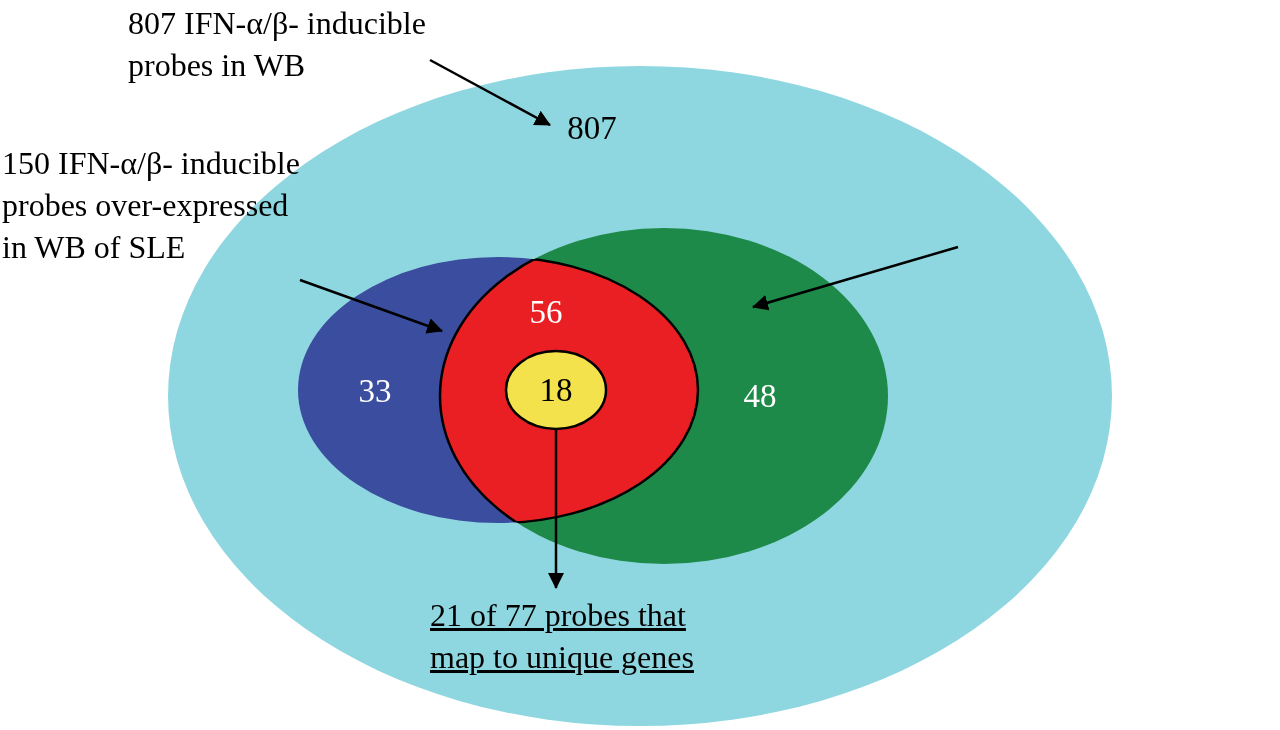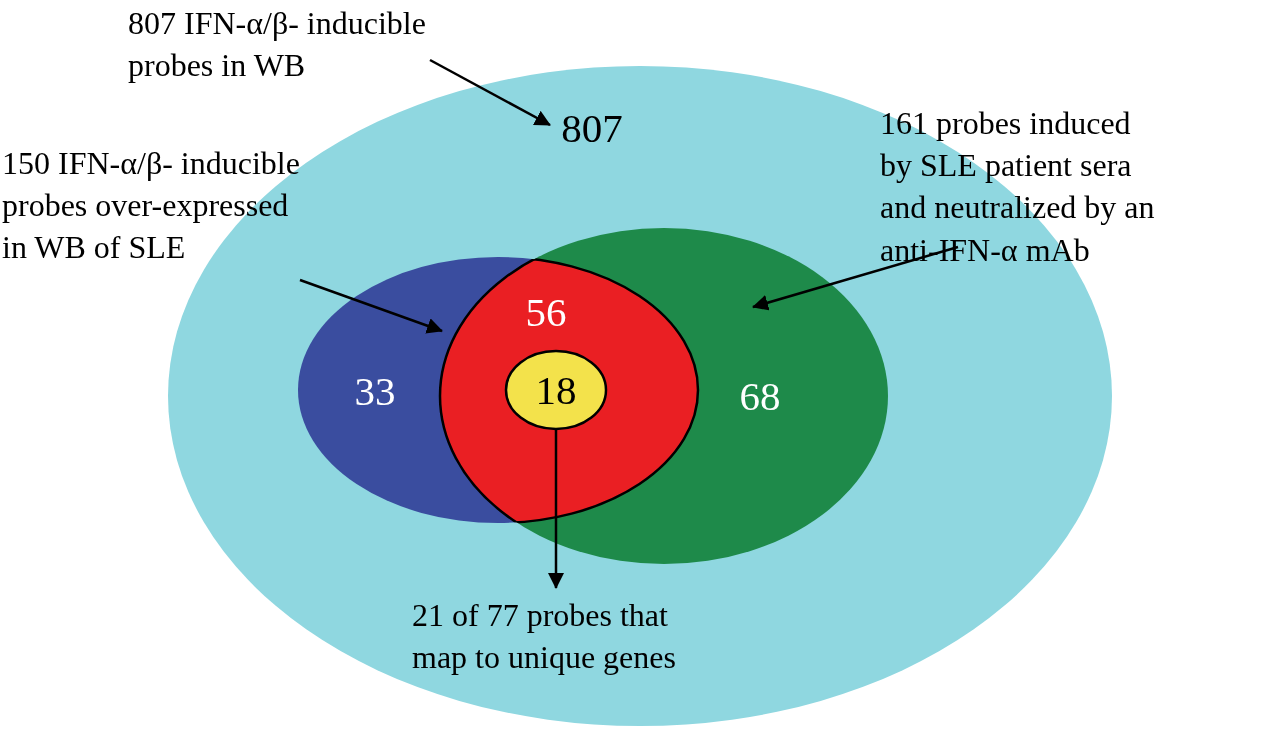--- a/index.html
+++ b/index.html
@@ -15,21 +15,21 @@
   svg.venn { position: absolute; left: 0; top: 0; display: block; }
   .label {
     position: absolute;
     font-size: 32px;
     line-height: 1.32;
     color: #000;
     white-space: pre-line;
   }
   .count {
     position: absolute;
-    font-size: 41px;
+    font-size: 33px;
     color: #000;
     transform: translate(-50%, -50%);
     white-space: nowrap;
   }
   .count.light { color: #ffffff; text-align: right; }
 </style>
 </head>
 <body>
 
 <div class="stage">
@@ -72,31 +72,27 @@
     <line x1="556" y1="429" x2="556" y2="588" stroke="#000" stroke-width="2.5" marker-end="url(#arrowhead)"></line>
   </svg>
 
   <div class="label" style="left:128px; top:2px;">807 IFN-α/β- inducible
 probes in WB</div>
 
   <div class="label" style="left:2px; top:142px;">150 IFN-α/β- inducible
 probes over-expressed
 in WB of SLE</div>
 
-  <div class="label" style="left:880px; top:102px;">161 probes induced
-by SLE patient sera
-and neutralized by an
-anti-IFN-α mAb</div>
 
-  <div class="label" style="left:412px; top:594px;">21 of 77 probes that
+  <div class="label" style="left:430px; top:594px;text-decoration:underline;">21 of 77 probes that
 map to unique genes</div>
 
   <div class="count" style="left:592px; top:128px;">807</div>
 
   <div class="count light" style="left:375px; top:391px;">33</div>
 
   <div class="count light" style="left:546px; top:312px;">56</div>
 
   <div class="count" style="left:556px; top:390px;">18</div>
 
-  <div class="count light" style="left:760px; top:396px;">68</div>
+  <div class="count light" style="left:760px; top:396px;">48</div>
 
 </div>
 
 </body></html>

